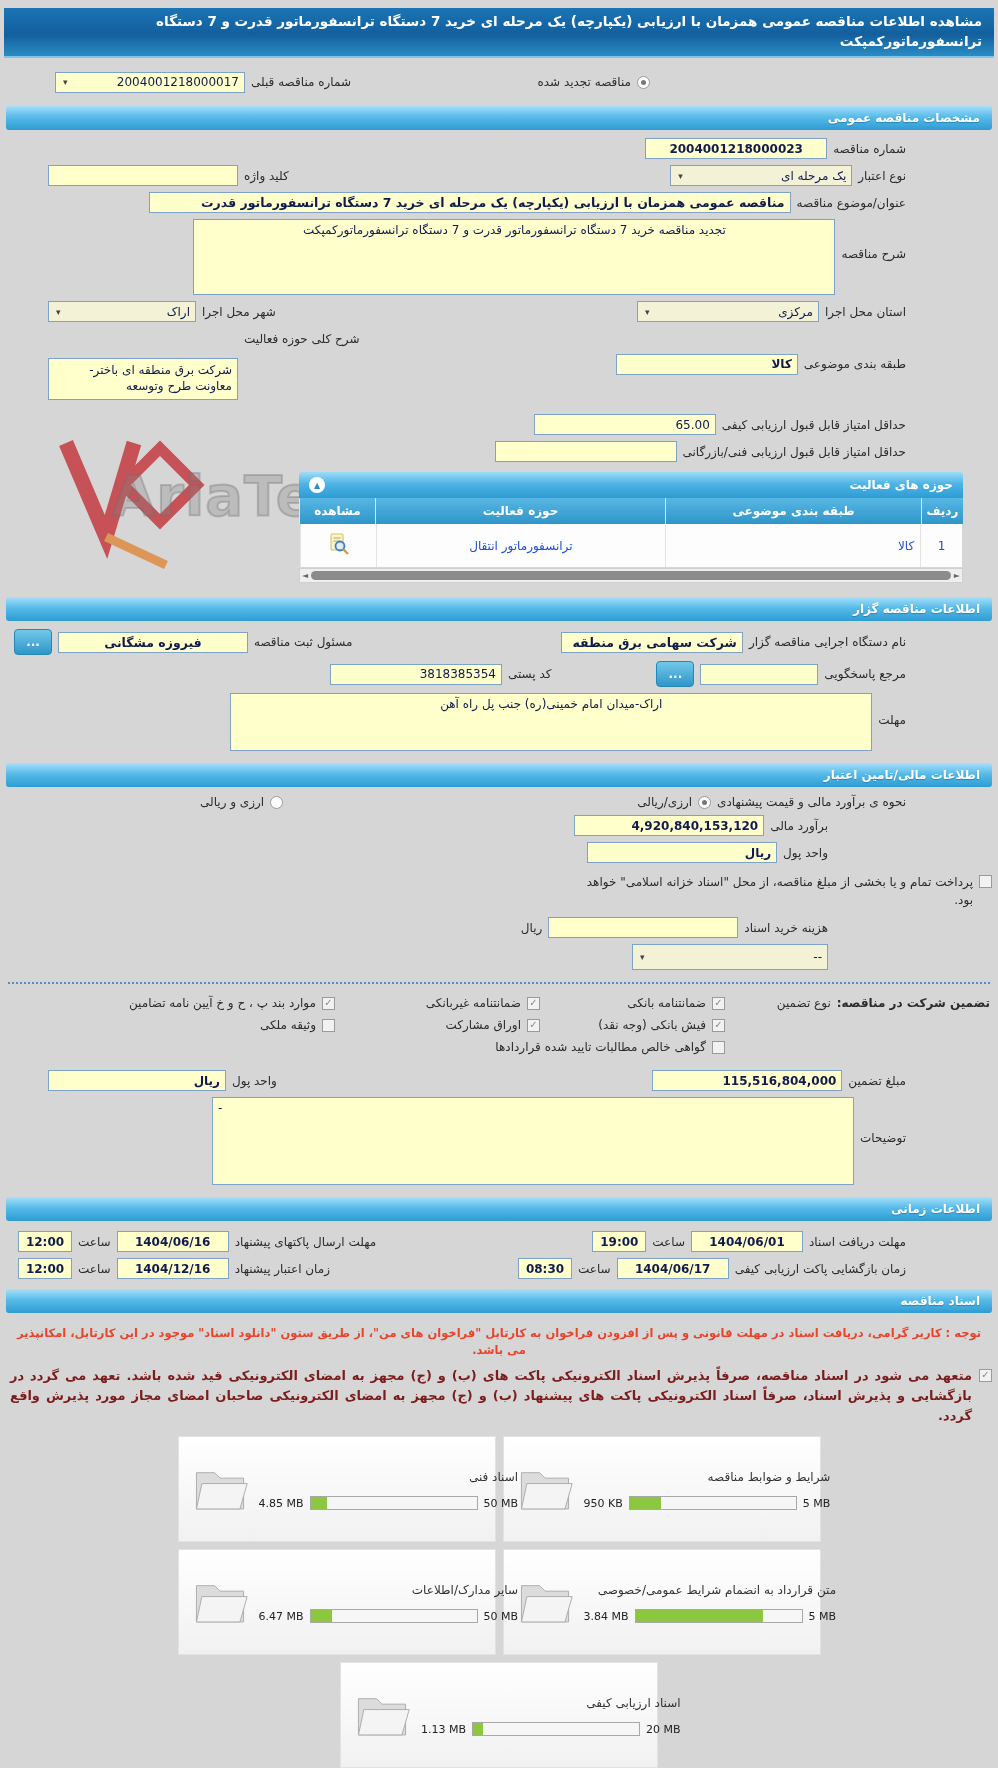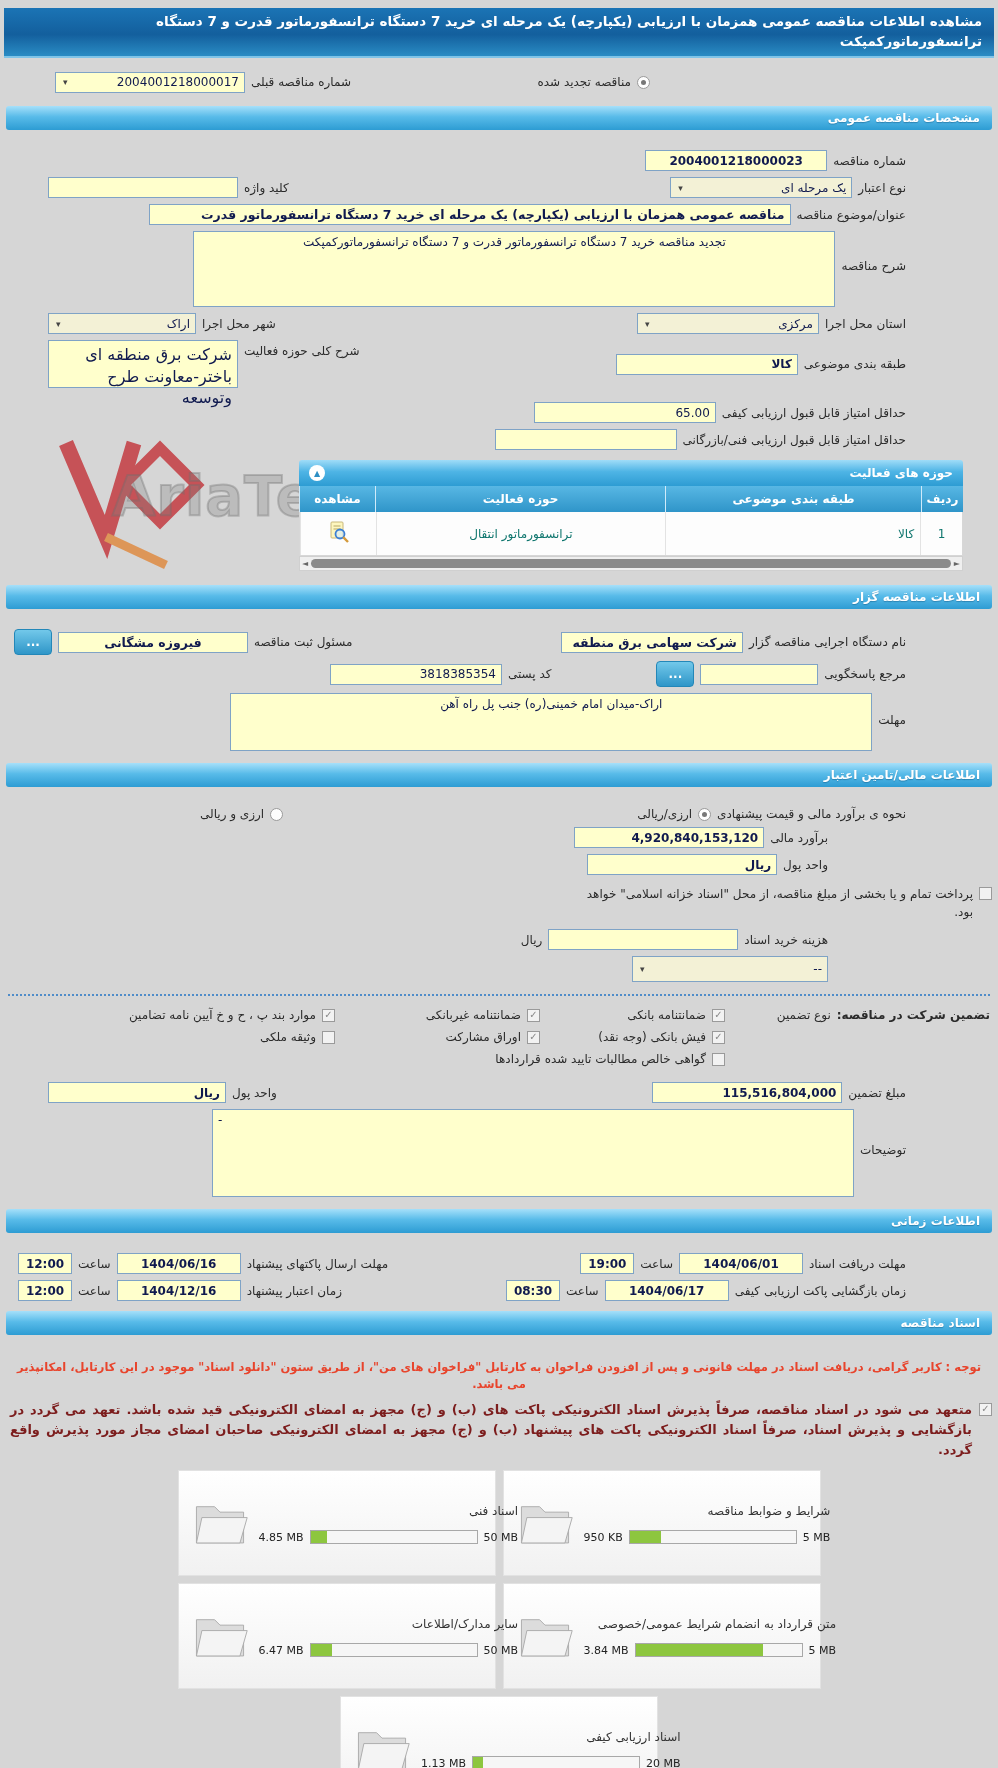--- a/index.html
+++ b/index.html
@@ -16,44 +16,44 @@
     background: linear-gradient(180deg,#1b74b5 0%, #135f9d 55%, #2a8cc4 100%);
     color: #fff; font-weight: bold; font-size: 13.5px; line-height: 1.45;
     text-align: right; border-bottom: 2px solid #7fc4e8;
   }
   
   .toprows { padding: 8px 348px 2px 55px; }
   .toprow { display: flex; align-items: center; justify-content: space-between; margin: 4px 0; min-height: 24px; }
   .grp { display: flex; align-items: center; gap: 6px; }
   
   .bar {
-    margin: 6px 6px 20px 6px; height: 24px; border-radius: 3px;
+    margin: 6px 6px 8px 6px; height: 24px; border-radius: 3px;
     background: linear-gradient(180deg,#a6e0fa 0%, #58bbe9 45%, #2d9cd3 100%);
     color: #fff; font-weight: bold; font-size: 12px;
     display: flex; align-items: center; padding: 0 12px;
     text-shadow: 0 1px 1px rgba(0,60,100,.35);
   }
   
   .frow { display: flex; align-items: center; justify-content: space-between; padding: 0 92px 0 48px; margin: 6px 0; }
   .frow.single { justify-content: flex-start; }
   .inp, .sel, .ta {
     background: #ffffcc; border: 1px solid #7fa3c6; height: 21px;
     font-family: "DejaVu Sans", sans-serif; font-size: 12px;
     color: #101a4f; padding: 0 5px; display: flex; align-items: center;
   }
   .inp.bold { font-weight: bold; }
   .num { direction: ltr; justify-content: flex-end; font-weight: bold; }
   .ctr { justify-content: center; }
   .sel { background: #f3f1d6; justify-content: space-between; }
   .sel .arrow { font-size: 9px; color: #444; margin-left: 2px; }
   .ta { align-items: flex-start; padding-top: 3px; }
   .w180 { width: 182px; } .w190 { width: 190px; } .w145 { width: 148px; }
-  .w118 { width: 118px; } .w112 { width: 124px; } .w54 { width: 54px; }
+  .w118 { width: 118px; } .w112 { width: 112px; } .w54 { width: 54px; }
   .w640 { width: 642px; }
-  .tall { height: 76px; } .tall2 { height: 48px; font-size: 16px; line-height: 1.35; white-space: normal; }
+  .tall { height: 76px; } .tall2 { height: 42px; font-size: 12px; line-height: 1.35; white-space: normal; margin-top: 30px; }
   .addr { height: 58px; } .notes-ta { height: 88px; }
   .jc { justify-content: center; }
   
   .cb { width: 13px; height: 13px; border: 1px solid #9a9a9a; background: #f2f2f2;
         display: inline-flex; align-items: center; justify-content: center; flex: 0 0 auto; }
   .cb .tick { visibility: hidden; font-size: 10px; color: #8a8a8a; font-weight: bold; line-height: 1; }
   .cb.checked .tick { visibility: visible; }
   .rd { width: 13px; height: 13px; border: 1px solid #9a9a9a; border-radius: 50%; background: #fdfdfd;
         display: inline-flex; align-items: center; justify-content: center; flex: 0 0 auto; }
   .rd .dot { width: 5px; height: 5px; border-radius: 50%; background: #777; visibility: hidden; }
@@ -61,21 +61,21 @@
   
   .tblwrap { width: 664px; margin: 10px 35px 6px auto; position: relative; z-index: 2; }
   .tbar { height: 26px; border-radius: 3px 3px 0 0;
     background: linear-gradient(180deg,#9fdcf8 0%, #4eb4e5 45%, #2d9cd3 100%);
     color:#fff; font-weight:bold; display:flex; align-items:center; justify-content:space-between; padding:0 10px; }
   .collapse-btn { width: 16px; height: 16px; border-radius: 50%; background: #fff; color: #2d8fc4;
     display:flex; align-items:center; justify-content:center; font-size: 8px; }
   .thead { display: flex; background: linear-gradient(180deg,#58b7e4,#2f95c9); color:#fff; font-weight:bold; height: 26px; }
   .thead > div { display:flex; align-items:center; justify-content:center; border-left:1px solid #cfeafa; }
   .tbody-row { display:flex; background:#fdfdfd; height: 44px; border: 1px solid #d7d7d7; border-top: none; }
-  .tbody-row > div { display:flex; align-items:center; border-left:1px solid #e3e3e3; padding: 0 6px; color:#0f766e; }
+  .tbody-row > div { display:flex; align-items:center; border-left:1px solid #e3e3e3; padding: 0 6px; color:#1d4ed8; }
   .c-row { width: 42px; justify-content: center !important; }
   .c-cat { width: 256px; }
   .c-act { width: 290px; justify-content: center !important; }
   .c-view { width: 76px; justify-content: center !important; }
   .hscroll { height: 15px; background: #efefef; border: 1px solid #d0d0d0; display:flex; align-items:center; padding: 0 2px; direction: ltr; }
   .hscroll .thumb { flex: 1; height: 9px; background: #8b8b8b; border-radius: 5px; margin: 0 3px; }
   .hscroll .sarrow { font-size: 8px; color: #666; }
   
   .wm { position: absolute; left: 0; top: 425px; width: 100%; height: 160px; z-index: 1; pointer-events: none; direction: ltr; }
   .wm-text { position: absolute; left: 112px; top: 38px; font-size: 56px; font-weight: bold; letter-spacing: 1px;

